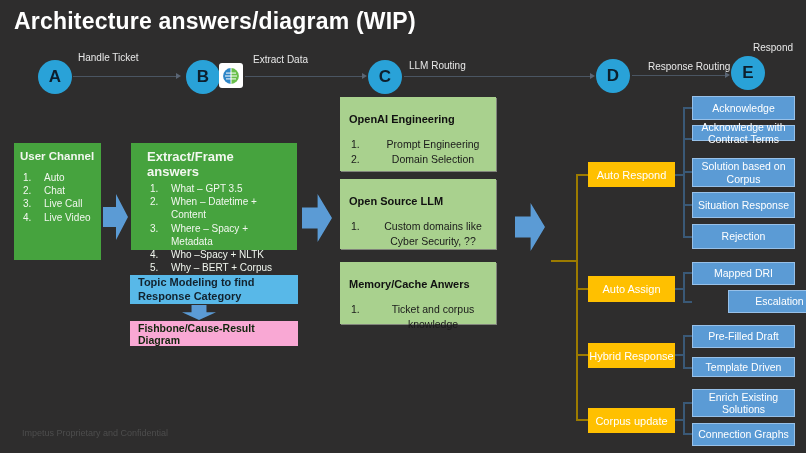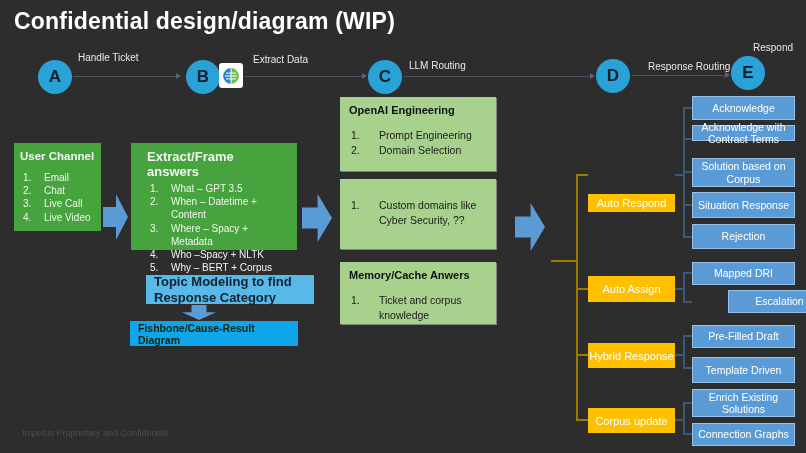--- a/index.html
+++ b/index.html
@@ -38,32 +38,32 @@
   .gbox { position:absolute; background:#46a33e; color:#f2f7ef; }
   .gbox .bx-title { font-size:11.5px; font-weight:600; }
   .gbox ol { margin-top:9px; }
   .extract .bx-title { font-size:13px; margin-bottom:3px; }
   .extract ol { margin-top:2px; }
   ol.num { list-style:none; counter-reset:n; }
   ol.num li { counter-increment:n; position:relative; padding-left:24px; line-height:1.32; font-size:10px; }
   ol.num li::before { content:counter(n) "."; position:absolute; left:3px; }
   .lgbox {
     position:absolute; left:340px; width:156px; background:#a9d18e; color:#16210f;
-    padding:7px 9px; box-shadow:1px 1px 0 rgba(230,240,220,.45);
+    padding:16px 9px; box-shadow:1px 1px 0 rgba(230,240,220,.45);
   }
   .lgbox .bx-title { font-size:11px; font-weight:bold; color:#111; }
-  .lgbox ol { margin-top:12px; }
+  .lgbox ol { margin-top:12px;text-align:center; }
   .lgbox ol.num li { padding-left:30px; font-size:10.5px; line-height:1.45; color:#1a1a1a; }
   .lgbox ol.num li::before { left:2px; }
   .skybox {
     position:absolute; background:#58b8e8; color:#12222e;
-    font-size:13px; font-weight:600; padding:2px 8px; display:flex; align-items:center;margin-left:16px;
+    font-size:11px; font-weight:600; padding:2px 8px; display:flex; align-items:center;
   }
   .fishbox {
-    position:absolute; background:#0ea5e9; color:#11250d;
+    position:absolute; background:#f9a8d4; color:#11250d;
     font-size:10.5px; font-weight:600; padding:2px 8px; display:flex; align-items:center;
   }
   .obox {
     position:absolute; left:588px; width:87px; background:#ffc000; color:#fff;
     display:flex; align-items:center; justify-content:center; font-size:11px;
   }
   .bbox {
     position:absolute; left:692px; width:103px; background:#5b9bd5; border:1px solid #97c0e8;
     color:#fff; display:flex; align-items:center; justify-content:center;
     text-align:center; font-size:10.5px; line-height:1.18; padding:1px 4px;
@@ -72,21 +72,21 @@
   .ar { clip-path:polygon(0% 28%, 52% 28%, 52% 0%, 100% 50%, 52% 100%, 52% 72%, 0% 72%); }
   .ad { clip-path:polygon(28% 0%, 72% 0%, 72% 48%, 100% 48%, 50% 100%, 0% 48%, 28% 48%); }
   .oline { position:absolute; background:#9c7b00; }
   .bline { position:absolute; background:#3a5977; }
 </style>
 </head>
 <body>
 
 <div id="slide">
 
-  <div class="title">Confidential design/diagram (WIP)</div>
+  <div class="title">Architecture answers/diagram (WIP)</div>
 
   <div class="tline" style="left:73px; top:76px; width:104px;"></div>
   <div class="ahead" style="left:176px; top:73px;"></div>
   <div class="tline" style="left:245px; top:76px; width:119px;"></div>
   <div class="ahead" style="left:362px; top:73px;"></div>
   <div class="tline" style="left:404px; top:76px; width:188px;"></div>
   <div class="ahead" style="left:590px; top:73px;"></div>
   <div class="tline" style="left:632px; top:75px; width:95px;"></div>
   <div class="ahead" style="left:725px; top:72px;"></div>
 
@@ -116,24 +116,24 @@
       </g>
     </svg>
   </div>
 
   <div class="flow-label" style="left:78px; top:52px;">Handle Ticket</div>
   <div class="flow-label" style="left:253px; top:54px;">Extract Data</div>
   <div class="flow-label" style="left:409px; top:60px;">LLM Routing</div>
   <div class="flow-label" style="left:648px; top:61px;">Response Routing</div>
   <div class="flow-label" style="left:753px; top:42px;">Respond</div>
 
-  <div class="gbox" style="left:14px; top:143px; width:87px; height:88px; padding:7px 6px;">
+  <div class="gbox" style="left:14px; top:143px; width:87px; height:117px; padding:7px 6px;">
     <div class="bx-title">User Channel</div>
     <ol class="num">
-      <li>Email</li>
+      <li>Auto</li>
       <li>Chat</li>
       <li>Live Call</li>
       <li>Live Video</li>
     </ol>
   </div>
 
   <div class="fatarrow ar" style="left:103px; top:194px; width:25px; height:46px;"></div>
 
   <div class="gbox extract" style="left:131px; top:143px; width:166px; height:107px; padding:6px 16px;">
     <div class="bx-title">Extract/Frame answers</div>
@@ -160,20 +160,21 @@
 
   <div class="lgbox" style="top:97px; height:74px;">
     <div class="bx-title">OpenAI Engineering</div>
     <ol class="num">
       <li>Prompt Engineering</li>
       <li>Domain Selection</li>
     </ol>
   </div>
 
   <div class="lgbox" style="top:179px; height:70px;">
+    <div class="bx-title">Open Source LLM</div>
     <ol class="num">
       <li>Custom domains like Cyber Security, ??</li>
     </ol>
   </div>
 
   <div class="lgbox" style="top:262px; height:62px;">
     <div class="bx-title">Memory/Cache Anwers</div>
     <ol class="num">
       <li>Ticket and corpus knowledge</li>
     </ol>
@@ -181,21 +182,21 @@
 
   <div class="fatarrow ar" style="left:515px; top:203px; width:30px; height:48px;"></div>
 
   <div class="oline" style="left:551px; top:260px; width:27px; height:2px;"></div>
   <div class="oline" style="left:576px; top:174px; width:2px; height:247px;"></div>
   <div class="oline" style="left:576px; top:174px; width:12px; height:2px;"></div>
   <div class="oline" style="left:576px; top:288px; width:12px; height:2px;"></div>
   <div class="oline" style="left:576px; top:354px; width:12px; height:2px;"></div>
   <div class="oline" style="left:576px; top:419px; width:12px; height:2px;"></div>
 
-  <div class="obox" style="top:162px; height:18px;margin-top:32px;">
+  <div class="obox" style="top:162px; height:25px;">
       <span>Auto Respond</span>
     </div>
   <div class="obox" style="top:343px; height:25px;">
       <span>Hybrid Response</span>
     </div>
   <div class="obox" style="top:276px; height:26px;">
       <span>Auto Assign</span>
     </div>
   <div class="obox" style="top:408px; height:25px;">
       <span>Corpus update</span>
@@ -241,21 +242,21 @@
     </div>
   <div class="bbox" style="top:262px; height:23px;">
       <span>Mapped DRI</span>
     </div>
   <div class="bbox" style="top:290px; height:23px;margin-left:36px;">
       <span>Escalation</span>
     </div>
   <div class="bbox" style="top:325px; height:23px;">
       <span>Pre-Filled Draft</span>
     </div>
-  <div class="bbox" style="top:357px; height:26px;">
+  <div class="bbox" style="top:357px; height:20px;">
       <span>Template Driven</span>
     </div>
   <div class="bbox" style="top:389px; height:28px;">
       <span>Enrich Existing Solutions</span>
     </div>
   <div class="bbox" style="top:423px; height:23px;">
       <span>Connection Graphs</span>
     </div>
 
   <div class="footer">Impetus Proprietary and Confidential</div>

